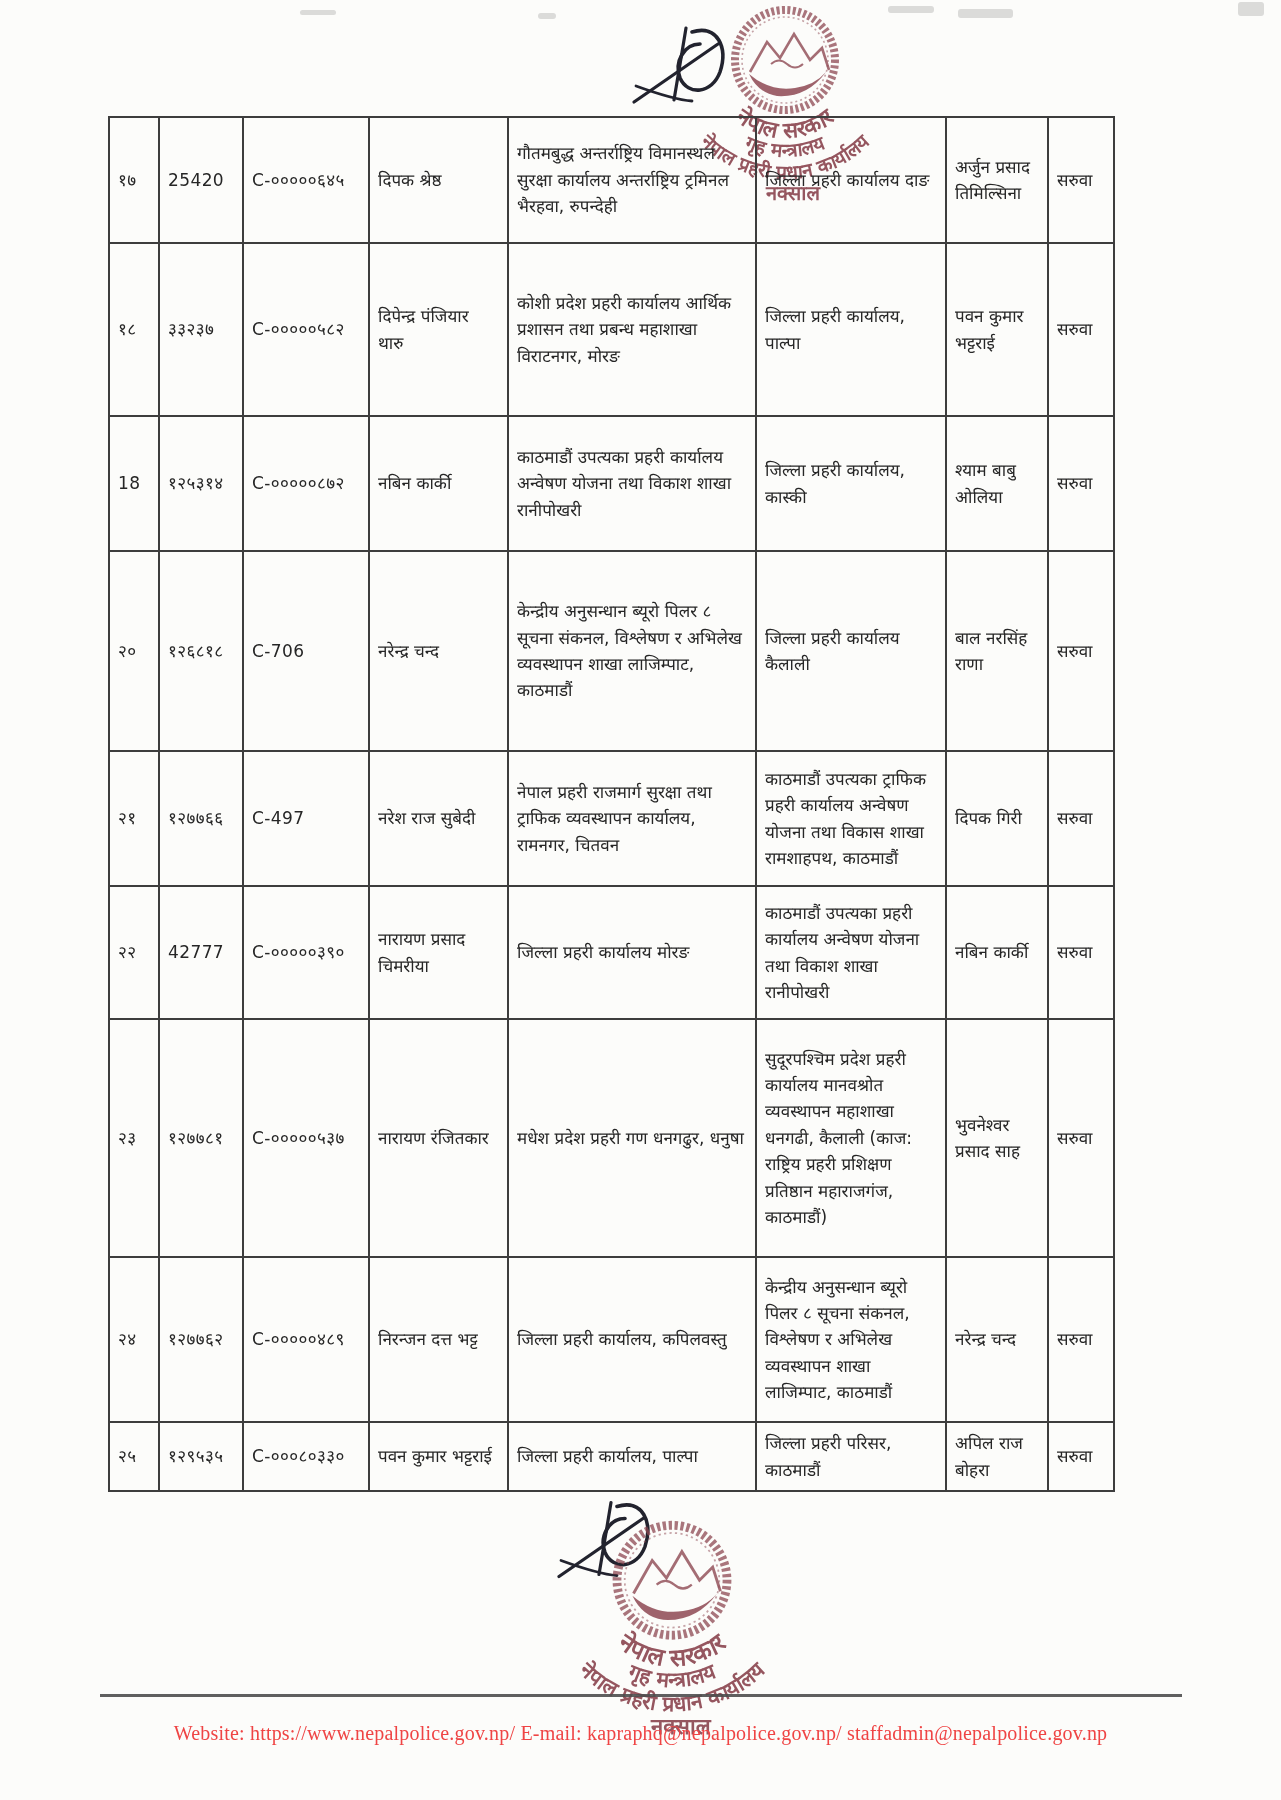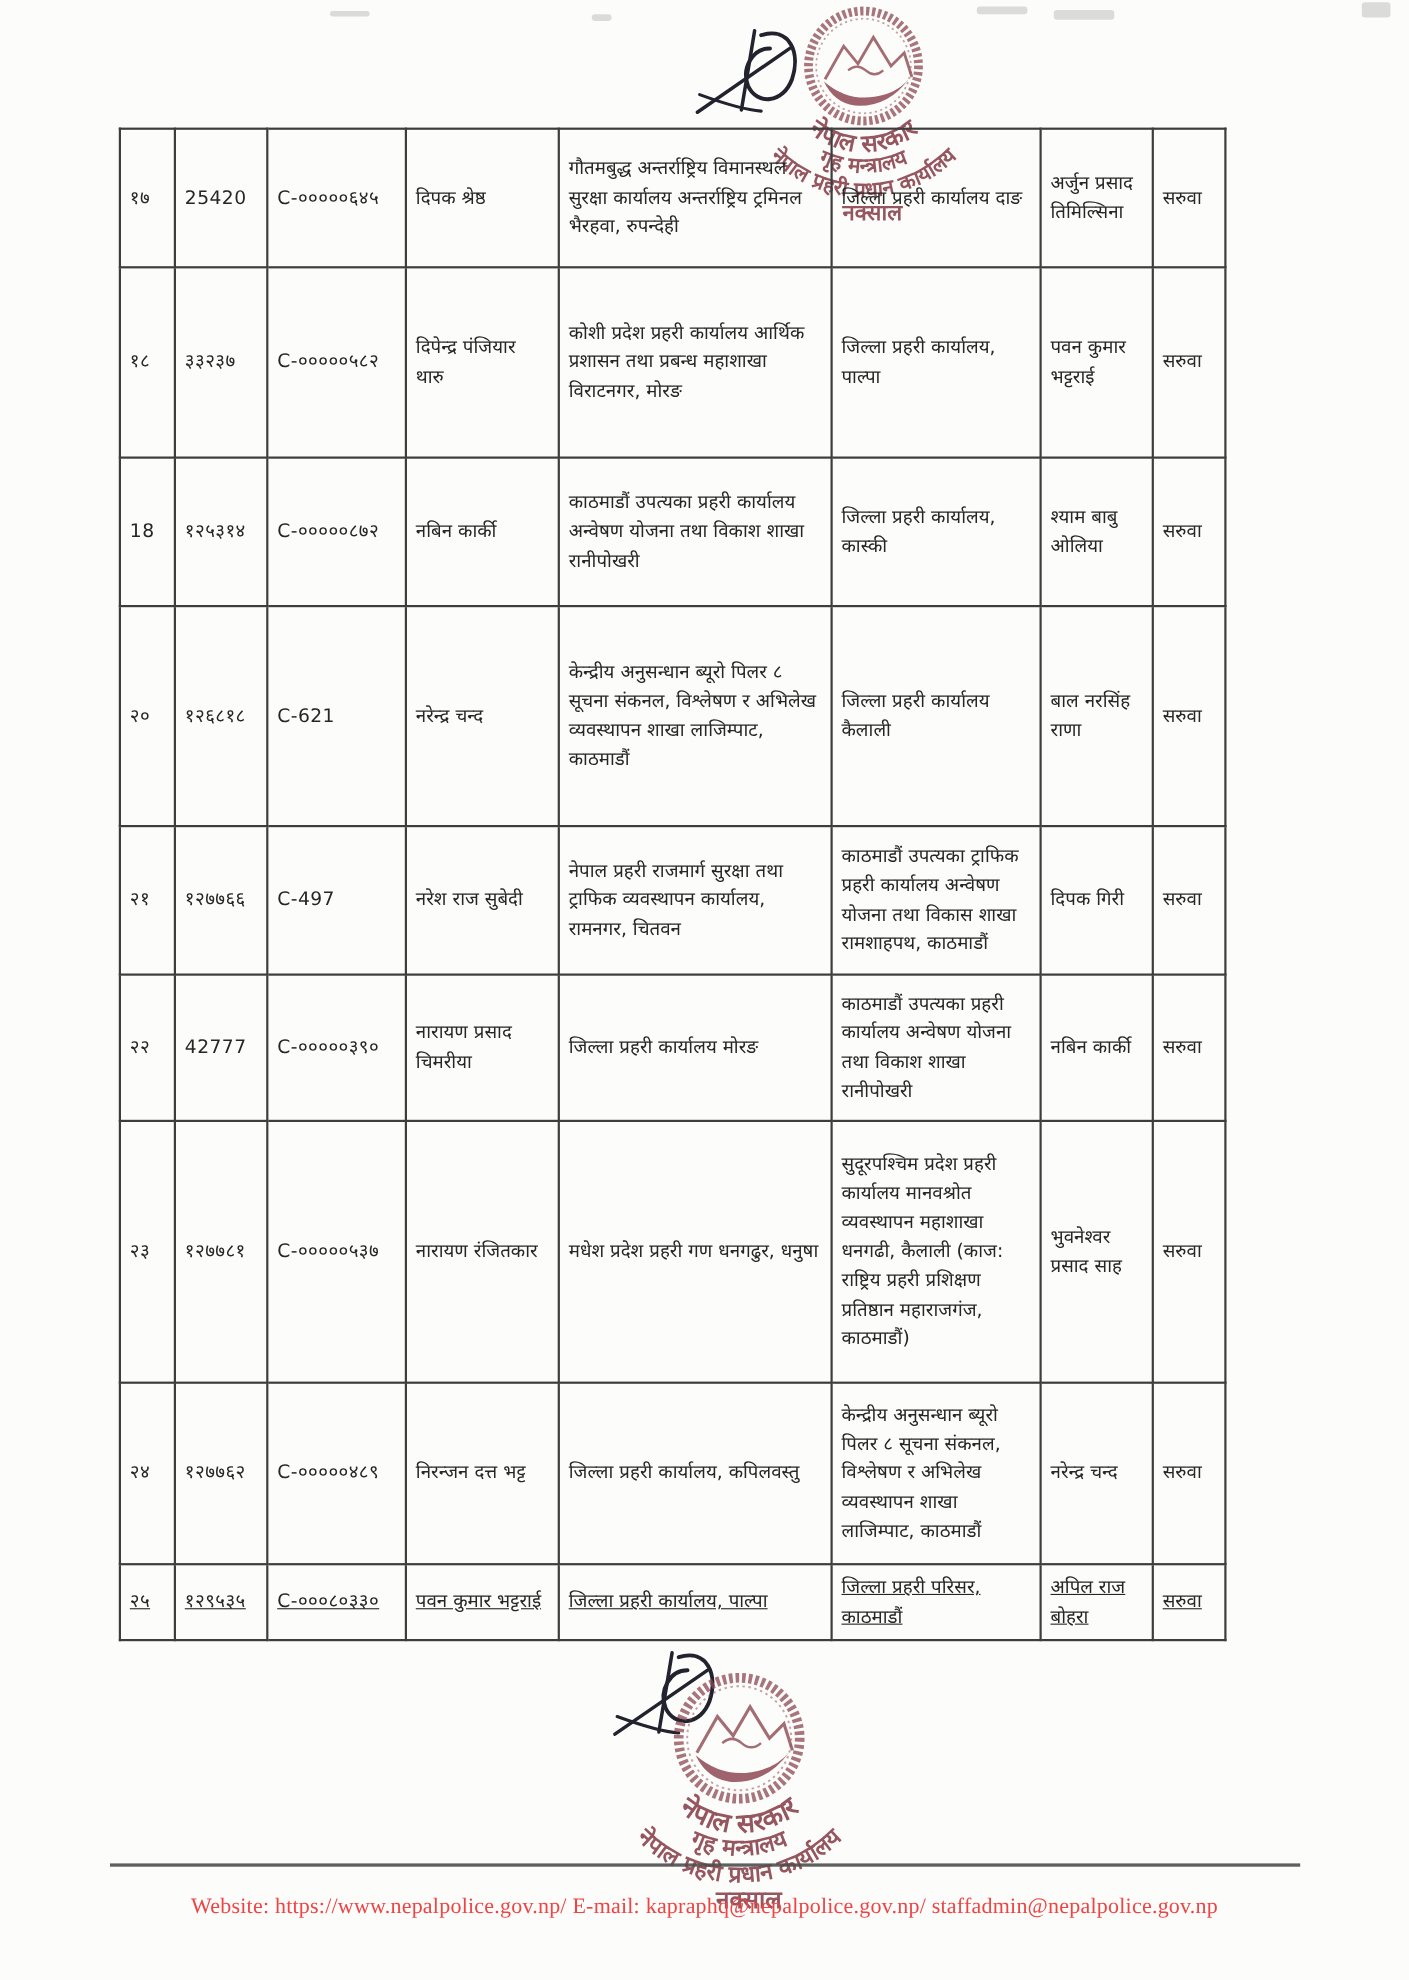--- a/index.html
+++ b/index.html
@@ -141,21 +141,21 @@
       <td class="c-code">C-०००००८७२</td>
       <td class="c-name">नबिन कार्की</td>
       <td class="c-from">काठमाडौं उपत्यका प्रहरी कार्यालय अन्वेषण योजना तथा विकाश शाखा रानीपोखरी</td>
       <td class="c-to">जिल्ला प्रहरी कार्यालय, कास्की</td>
       <td class="c-by">श्याम बाबु ओलिया</td>
       <td class="c-action">सरुवा</td>
     </tr>
         <tr style="height: 200px;">
       <td class="c-sn">२०</td>
       <td class="c-num">१२६८१८</td>
-      <td class="c-code">C-621</td>
+      <td class="c-code">C-706</td>
       <td class="c-name">नरेन्द्र चन्द</td>
       <td class="c-from">केन्द्रीय अनुसन्धान ब्यूरो पिलर ८ सूचना संकनल, विश्लेषण र अभिलेख व्यवस्थापन शाखा लाजिम्पाट, काठमाडौं</td>
       <td class="c-to">जिल्ला प्रहरी कार्यालय कैलाली</td>
       <td class="c-by">बाल नरसिंह राणा</td>
       <td class="c-action">सरुवा</td>
     </tr>
         <tr style="height: 135px;">
       <td class="c-sn">२१</td>
       <td class="c-num">१२७७६६</td>
       <td class="c-code">C-497</td>
@@ -188,21 +188,21 @@
         <tr style="height: 165px;">
       <td class="c-sn">२४</td>
       <td class="c-num">१२७७६२</td>
       <td class="c-code">C-०००००४८९</td>
       <td class="c-name">निरन्जन दत्त भट्ट</td>
       <td class="c-from">जिल्ला प्रहरी कार्यालय, कपिलवस्तु</td>
       <td class="c-to">केन्द्रीय अनुसन्धान ब्यूरो पिलर ८ सूचना संकनल, विश्लेषण र अभिलेख व्यवस्थापन शाखा लाजिम्पाट, काठमाडौं</td>
       <td class="c-by">नरेन्द्र चन्द</td>
       <td class="c-action">सरुवा</td>
     </tr>
-        <tr style="height: 69px; text-decoration: underline;">
+        <tr style="height: 69px;">
       <td class="c-sn">२५</td>
       <td class="c-num">१२९५३५</td>
       <td class="c-code">C-०००८०३३०</td>
       <td class="c-name">पवन कुमार भट्टराई</td>
       <td class="c-from">जिल्ला प्रहरी कार्यालय, पाल्पा</td>
       <td class="c-to">जिल्ला प्रहरी परिसर, काठमाडौं</td>
       <td class="c-by">अपिल राज बोहरा</td>
       <td class="c-action">सरुवा</td>
     </tr>
       </tbody>

